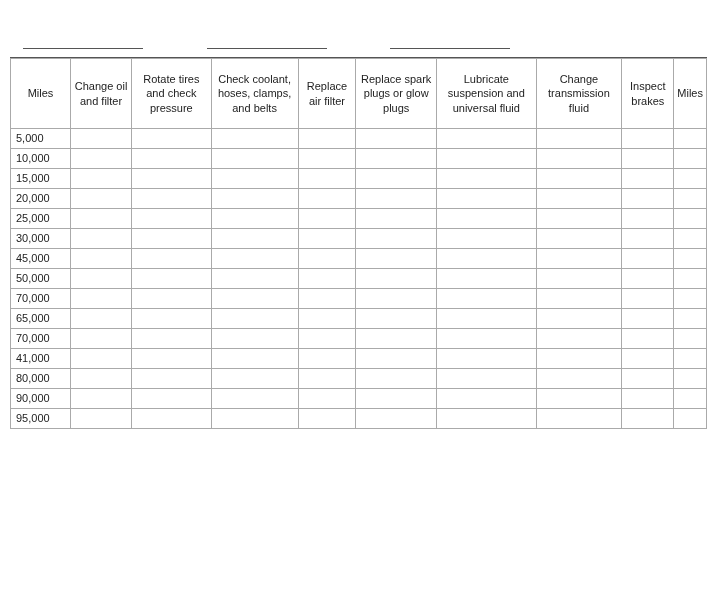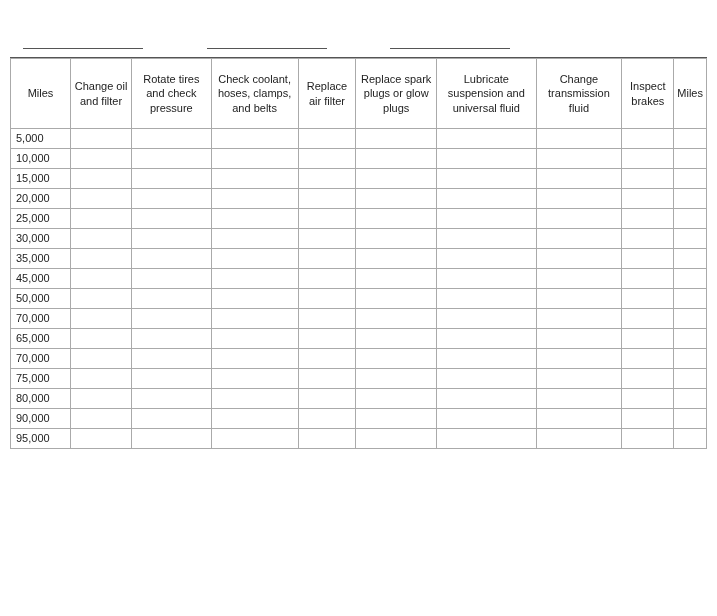--- a/index.html
+++ b/index.html
@@ -170,32 +170,20 @@
         <td></td>
         <td></td>
         <td></td>
         <td></td>
         <td></td>
         <td></td>
         <td></td>
         <td></td>
       </tr>
       <tr class="data-row">
-        <td class="miles-cell">35,000</td>
-        <td></td>
-        <td></td>
-        <td></td>
-        <td></td>
-        <td></td>
-        <td></td>
-        <td></td>
-        <td></td>
-        <td></td>
-      </tr>
-      <tr class="data-row">
         <td class="miles-cell">45,000</td>
         <td></td>
         <td></td>
         <td></td>
         <td></td>
         <td></td>
         <td></td>
         <td></td>
         <td></td>
         <td></td>
@@ -242,21 +230,21 @@
         <td></td>
         <td></td>
         <td></td>
         <td></td>
         <td></td>
         <td></td>
         <td></td>
         <td></td>
       </tr>
       <tr class="data-row">
-        <td class="miles-cell">75,000</td>
+        <td class="miles-cell">41,000</td>
         <td></td>
         <td></td>
         <td></td>
         <td></td>
         <td></td>
         <td></td>
         <td></td>
         <td></td>
         <td></td>
       </tr>

